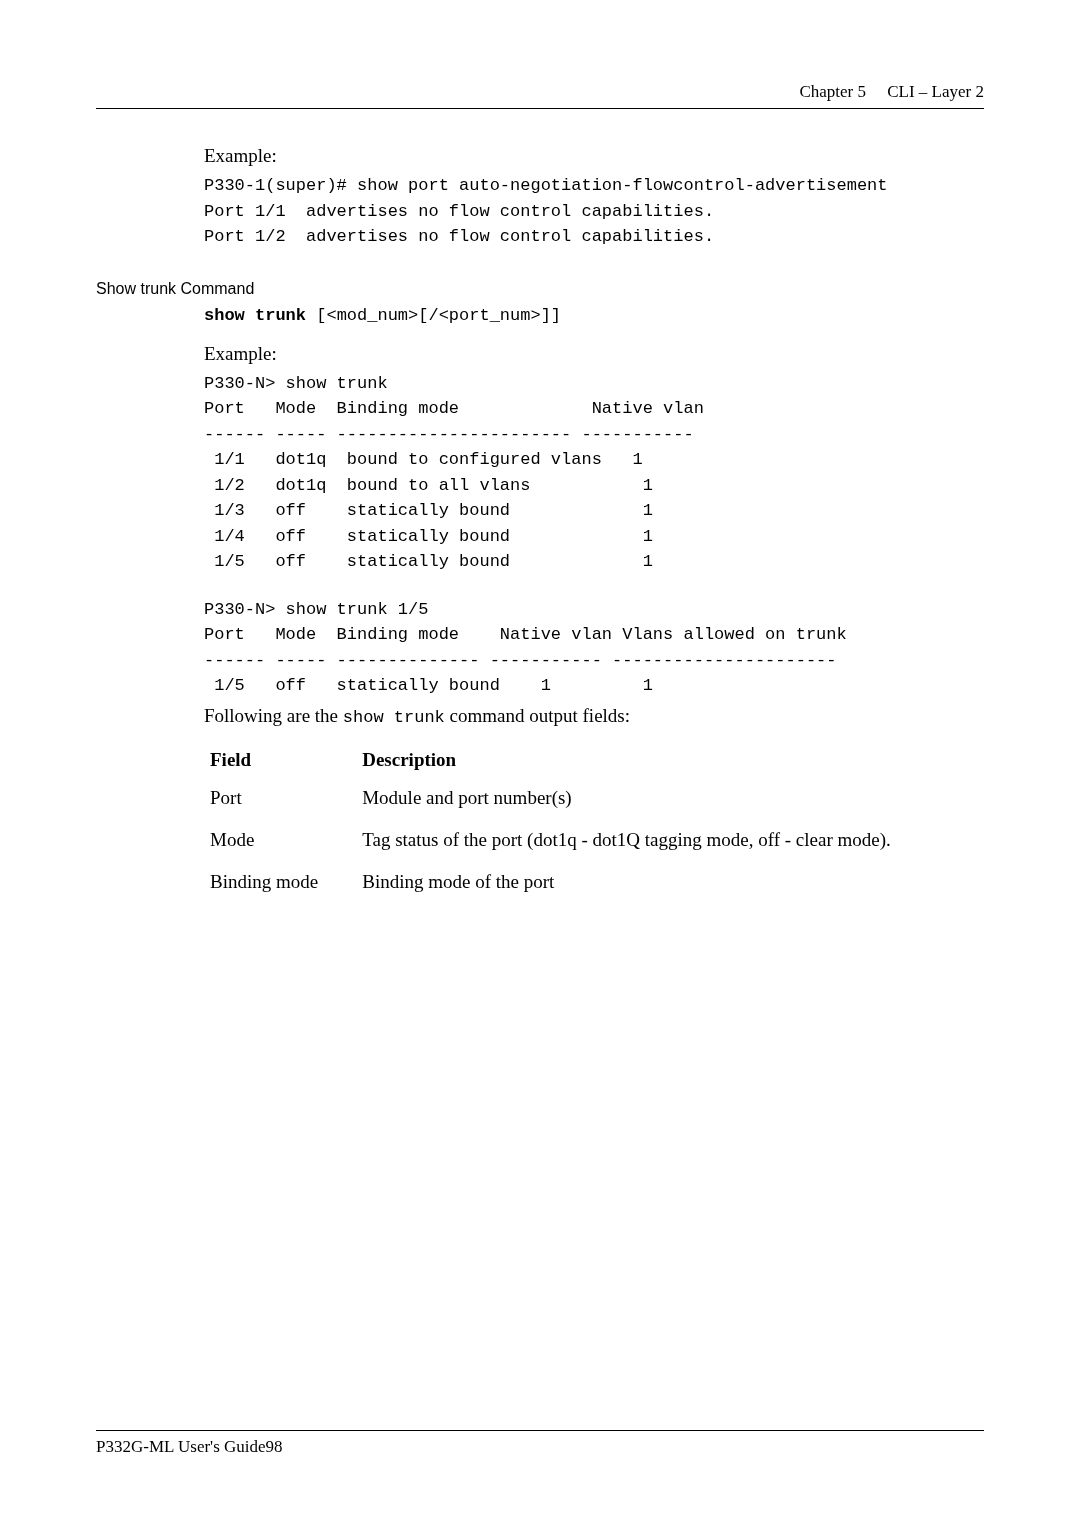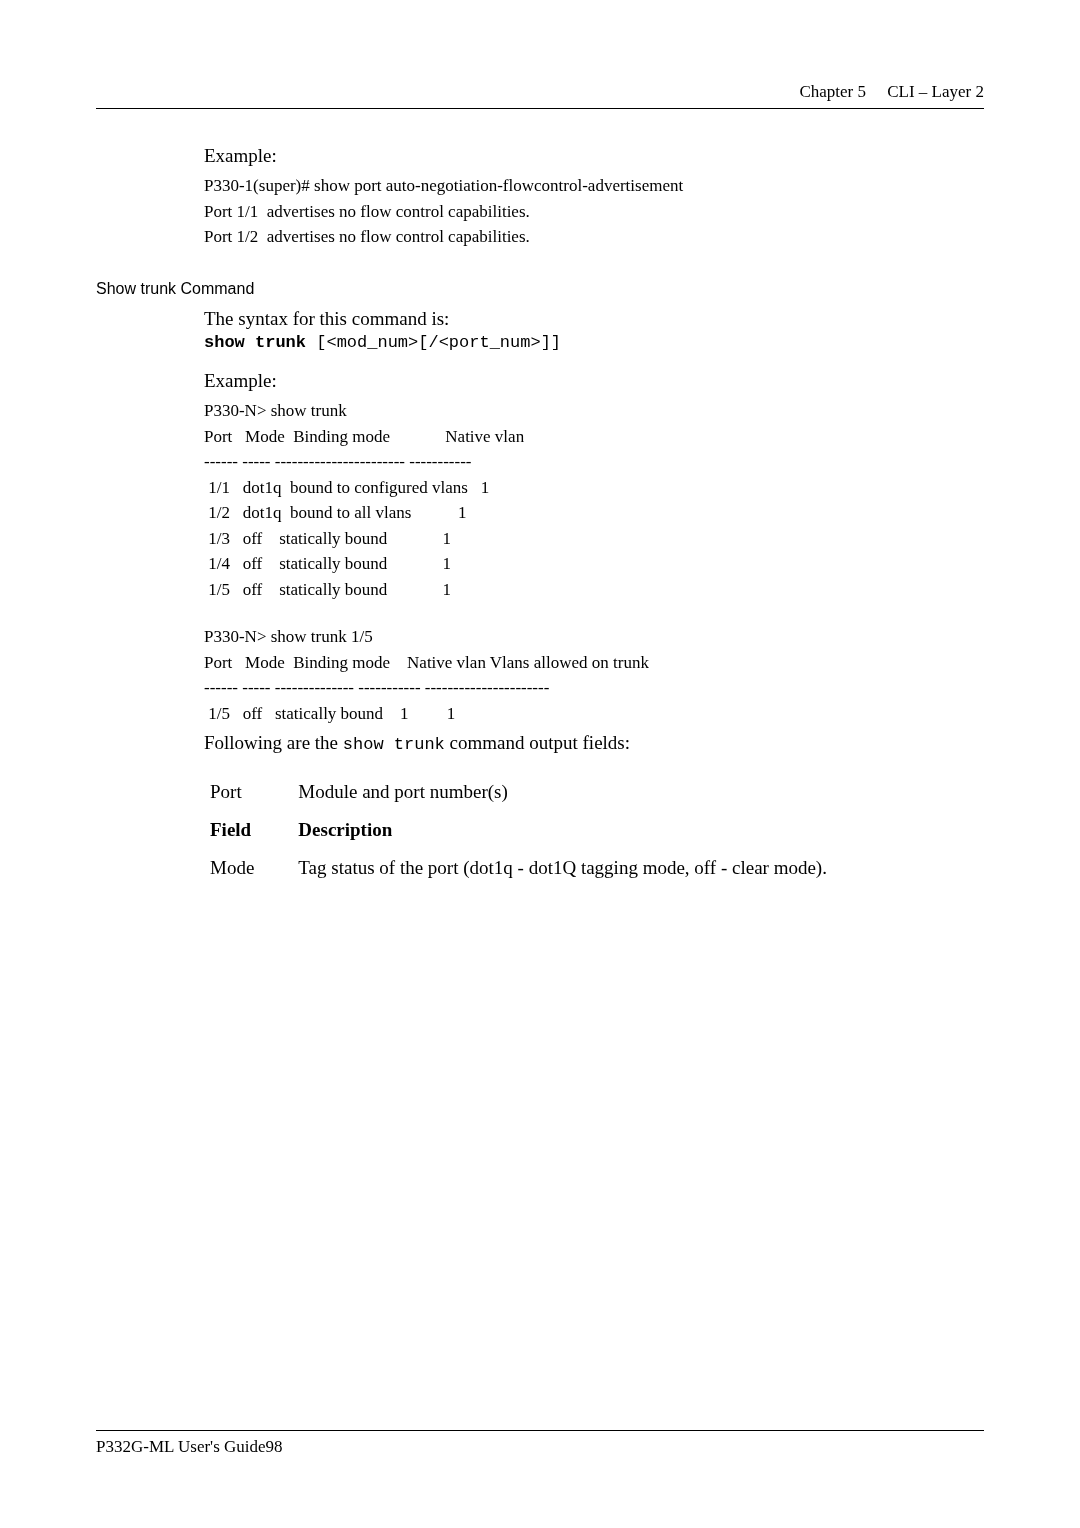--- a/index.html
+++ b/index.html
@@ -27,21 +27,21 @@
     margin: 0 0 36px 0;
   }
   .indent-block {
     margin-left: 108px;
   }
   .example-label {
     font-size: 19px;
     margin-bottom: 6px;
   }
   pre.code {
-    font-family: Liberation Serif, serif;
+    font-family: Liberation Mono, monospace;
     font-size: 17px;
     line-height: 1.5;
     margin: 0;
     white-space: pre;
   }
   .section-heading {
     font-family: Arial, Helvetica, sans-serif;
     font-weight: normal;
     font-size: 16px;
     margin-top: 30px;
@@ -117,21 +117,20 @@
     <div class="example-label">Example:</div>
     <pre class="code">P330-1(super)# show port auto-negotiation-flowcontrol-advertisement
 Port 1/1  advertises no flow control capabilities.
 Port 1/2  advertises no flow control capabilities.</pre>
   </div>
 
   <div class="section-heading">Show trunk Command</div>
 
   <div class="indent-block">
 
-    <p class="body-text" style="margin-bottom:2px;">The syntax for this command is:</p>
     <div class="syntax-line">
       <span class="bold">show trunk</span><span> [&lt;mod_num&gt;[/&lt;port_num&gt;]]</span>
     </div>
 
     <div class="example-label">Example:</div>
     <pre class="code">P330-N&gt; show trunk
 Port   Mode  Binding mode             Native vlan
 ------ ----- ----------------------- -----------
  1/1   dot1q  bound to configured vlans   1
  1/2   dot1q  bound to all vlans           1
@@ -144,30 +143,34 @@
 ------ ----- -------------- ----------- ----------------------
  1/5   off   statically bound    1         1</pre>
 
     <p class="body-text" style="margin-top:4px; margin-bottom:16px;">
       <span>Following are the </span><span class="mono-inline">show trunk</span><span> command output fields:</span>
     </p>
 
     <table class="fields">
       <tbody>
           <tr>
+        <th>Field</th>
+        <th>Description</th>
+      </tr>
+      <tr>
         <td class="fcol">Port</td>
         <td>Module and port number(s)</td>
       </tr>
       <tr>
-        <th>Field</th>
-        <th>Description</th>
+        <td class="fcol">Mode</td>
+        <td>Tag status of the port (dot1q - dot1Q tagging mode, off - clear mode).</td>
       </tr>
       <tr>
-        <td class="fcol">Mode</td>
-        <td>Tag status of the port (dot1q - dot1Q tagging mode, off - clear mode).</td>
+        <td class="fcol">Binding mode</td>
+        <td>Binding mode of the port</td>
       </tr>
     </tbody>
       </table>
   </div>
 
 </div>
 
 <div class="footer">
   <hr>
   <div class="footer-row">

